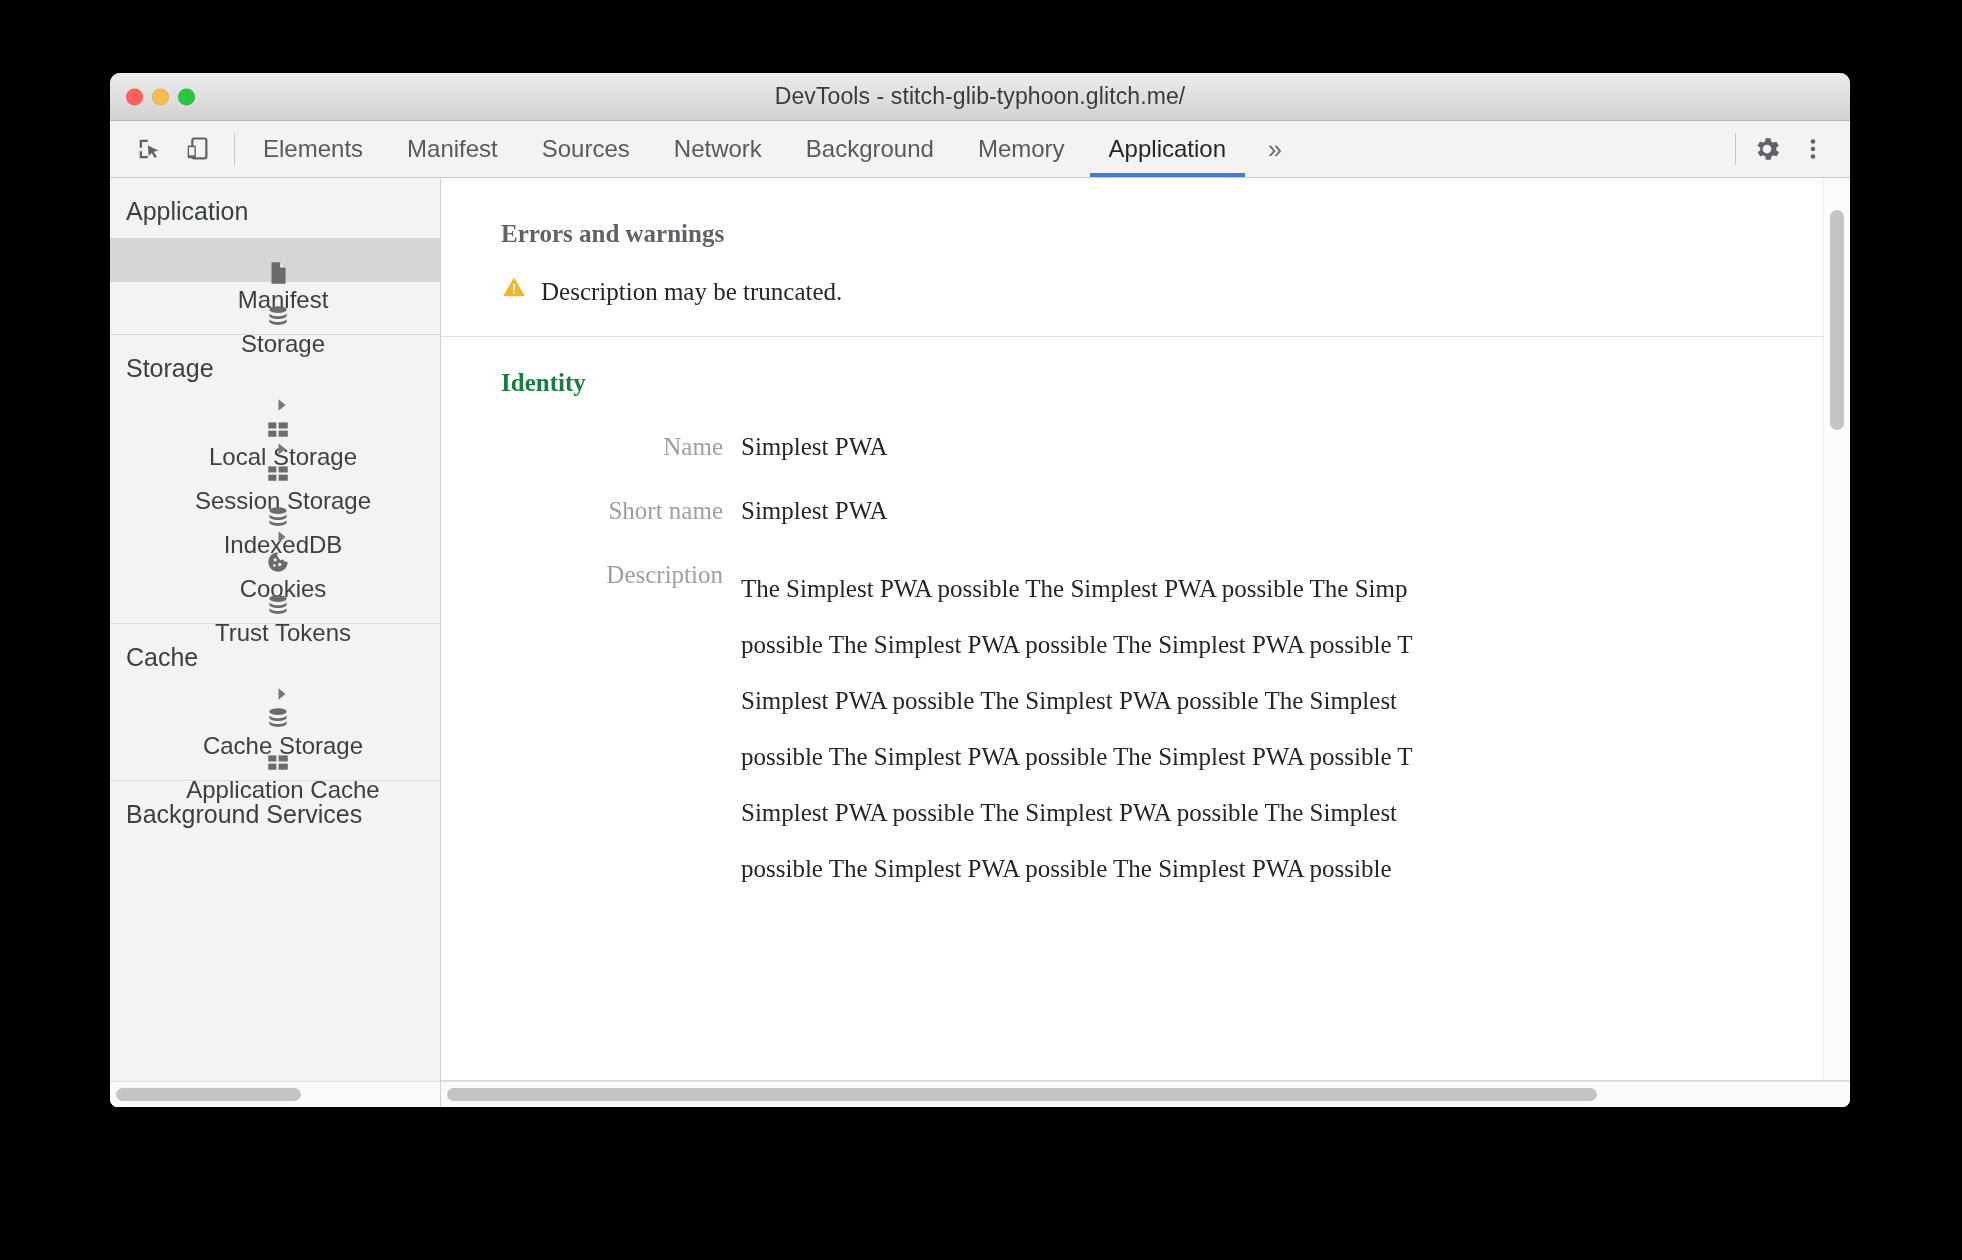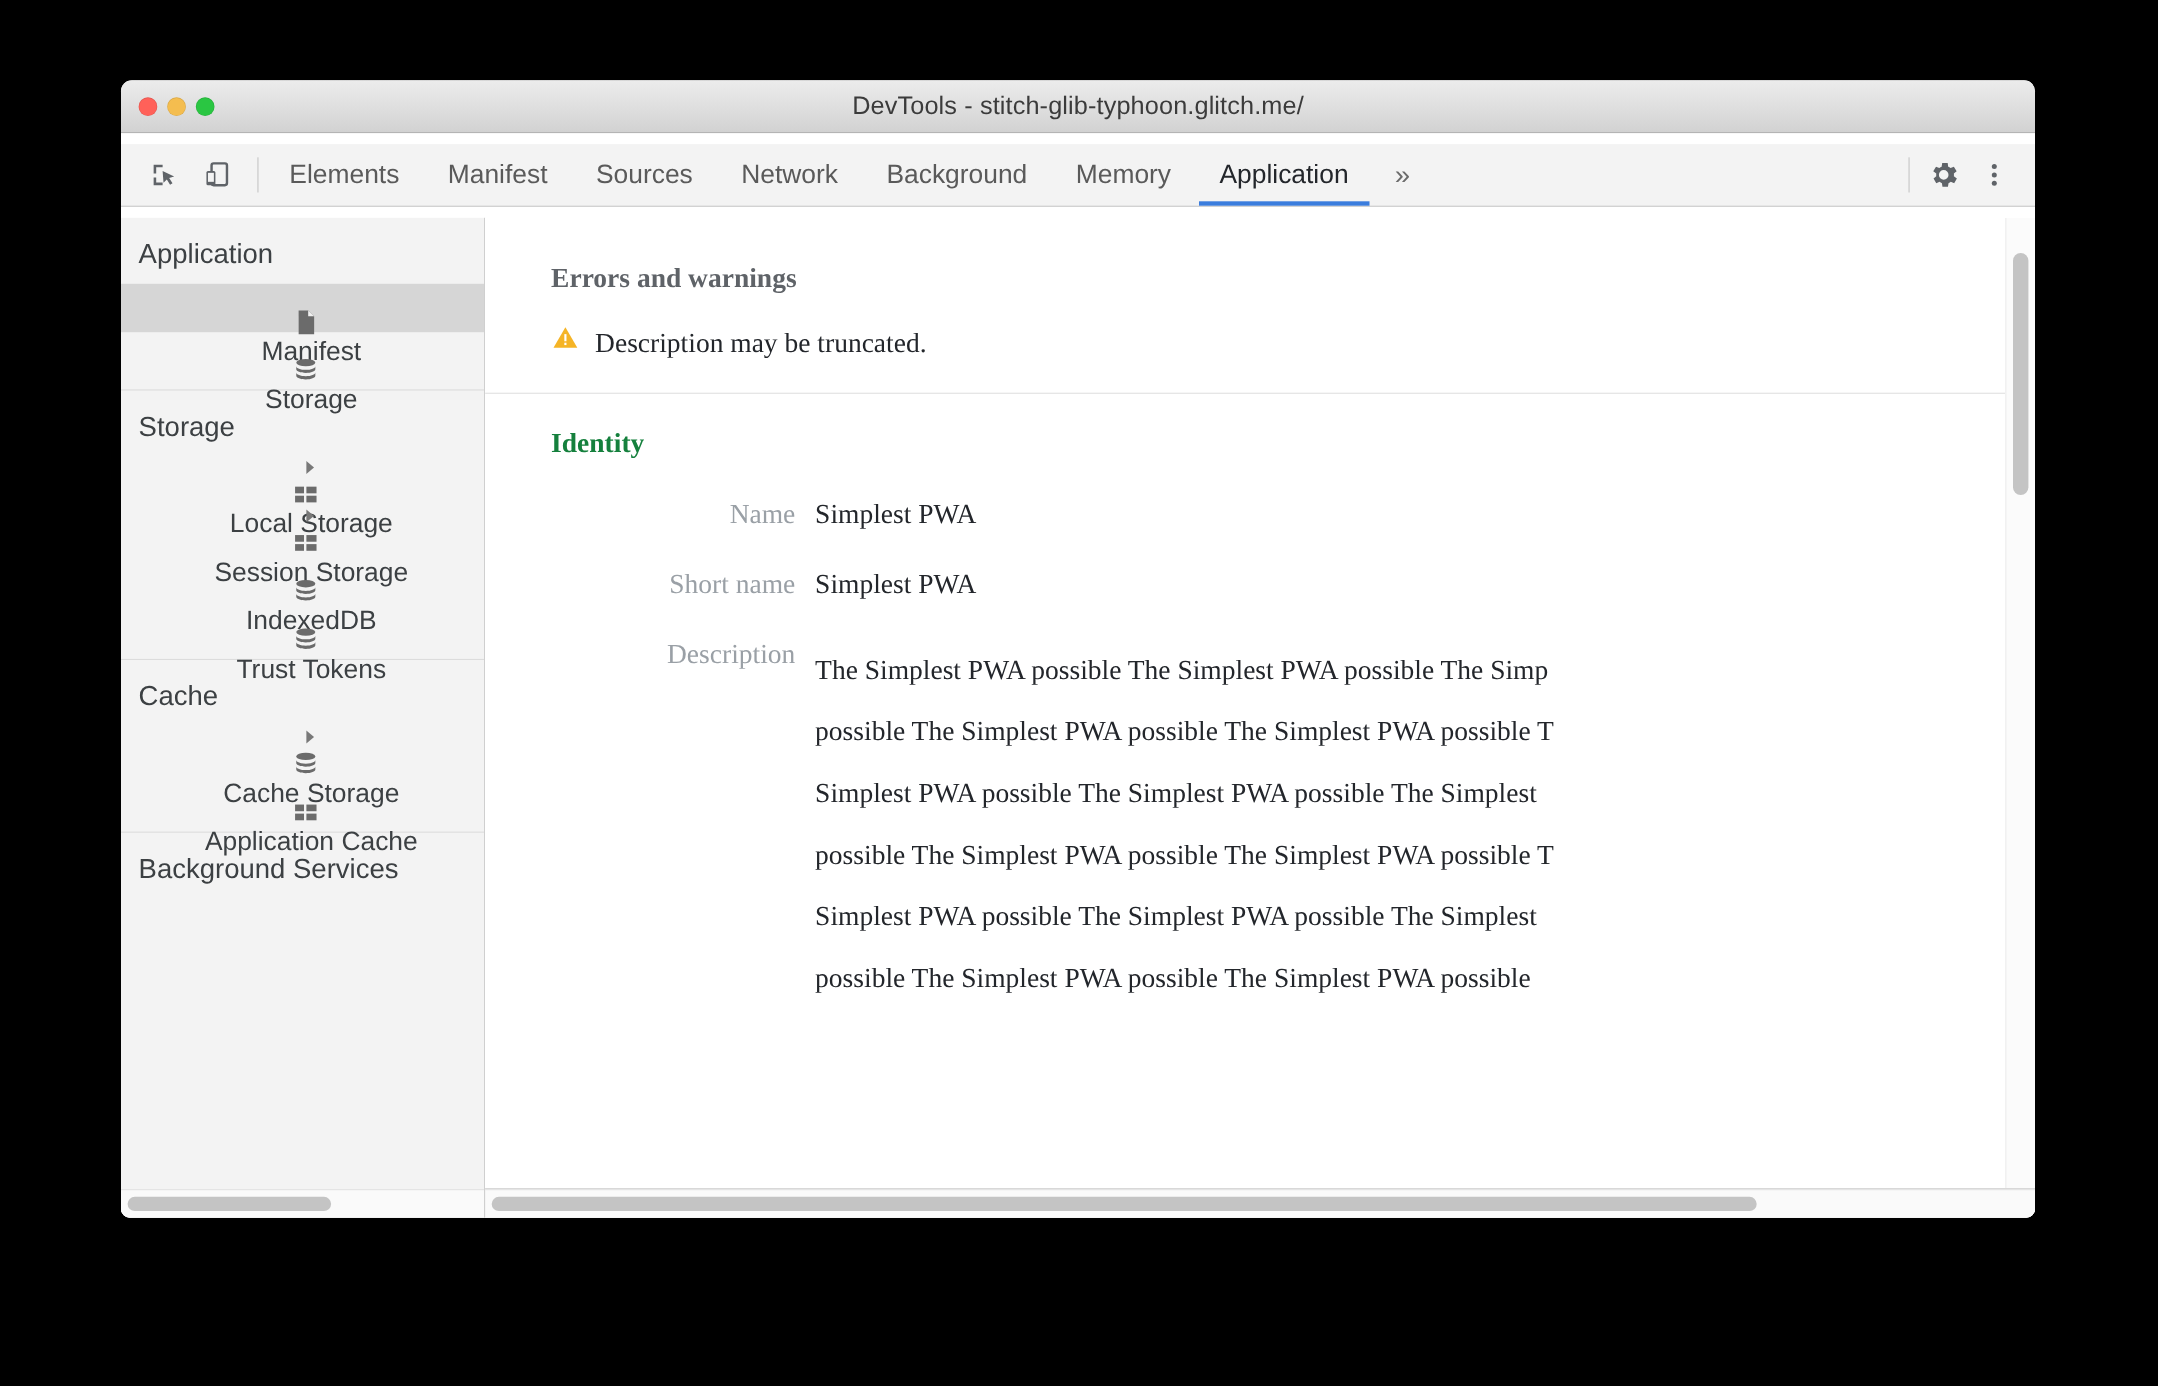--- a/index.html
+++ b/index.html
@@ -19,21 +19,20 @@
   .window {
     position: absolute;
     left: 110px; top: 73px;
     width: 1740px; height: 1034px;
     background: #ffffff;
     border-radius: 10px 10px 8px 8px;
     box-shadow: 0 6px 30px rgba(0,0,0,0.55);
     overflow: hidden;
     display: flex;
     flex-direction: column;
-    gap: 10px;
   }
 
   
   .titlebar {
     position: relative;
     height: 47px;
     flex: 0 0 47px;
     background: linear-gradient(to bottom, #ececec 0%, #dedede 55%, #d2d2d2 100%);
     border-bottom: 1px solid #b4b4b4;
     display: flex;
@@ -487,20 +486,37 @@
                 <svg width="26" height="26" viewBox="0 0 24 24">
                   <ellipse cx="12" cy="5.2" rx="8" ry="3.1" fill="#6b6b6b"></ellipse>
                   <path d="M4 8.2c0 1.7 3.6 3.1 8 3.1s8-1.4 8-3.1v2.6c0 1.7-3.6 3.1-8 3.1s-8-1.4-8-3.1z" fill="#6b6b6b"></path>
                   <path d="M4 13.6c0 1.7 3.6 3.1 8 3.1s8-1.4 8-3.1v2.6c0 1.7-3.6 3.1-8 3.1s-8-1.4-8-3.1z" fill="#6b6b6b"></path>
                 </svg>
               </span>
               <span class="sb-label">IndexedDB</span>
             </div>
 
 
+            <div class="sb-item">
+              <span class="tri">
+                <svg width="14" height="14" viewBox="0 0 12 12">
+                    <path d="M3 1l6 5-6 5z" fill="#787878"></path>
+                  </svg>
+              </span>
+              <span class="sb-icon">
+                <svg width="26" height="26" viewBox="0 0 24 24">
+                  <path d="M12 3a9 9 0 109 9 4.2 4.2 0 01-4.4-2.3A4.4 4.4 0 0112 3z" fill="#6b6b6b"></path>
+                  <circle cx="9.4" cy="10" r="1.5" fill="#f3f3f3"></circle>
+                  <circle cx="13.6" cy="14.4" r="1.6" fill="#f3f3f3"></circle>
+                  <circle cx="8.6" cy="15.2" r="1.2" fill="#f3f3f3"></circle>
+                  <circle cx="14.6" cy="9.2" r="1.1" fill="#f3f3f3"></circle>
+                </svg>
+              </span>
+              <span class="sb-label">Cookies</span>
+            </div>
 
             <div class="sb-item">
               <span class="tri empty">
                 <svg width="14" height="14" viewBox="0 0 12 12">
                     <path d="M3 1l6 5-6 5z" fill="#787878"></path>
                   </svg>
               </span>
               <span class="sb-icon">
                 <svg width="26" height="26" viewBox="0 0 24 24">
                   <ellipse cx="12" cy="5.2" rx="8" ry="3.1" fill="#6b6b6b"></ellipse>

